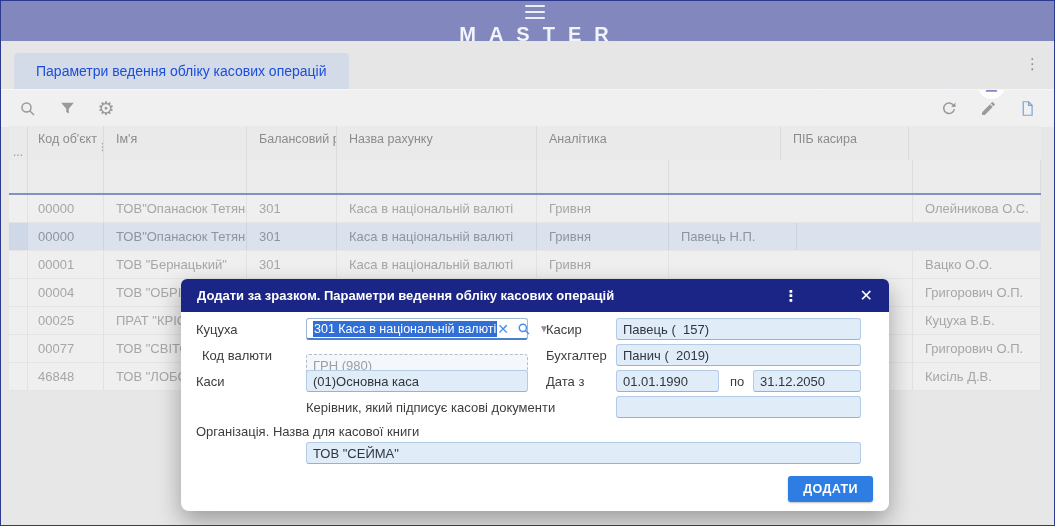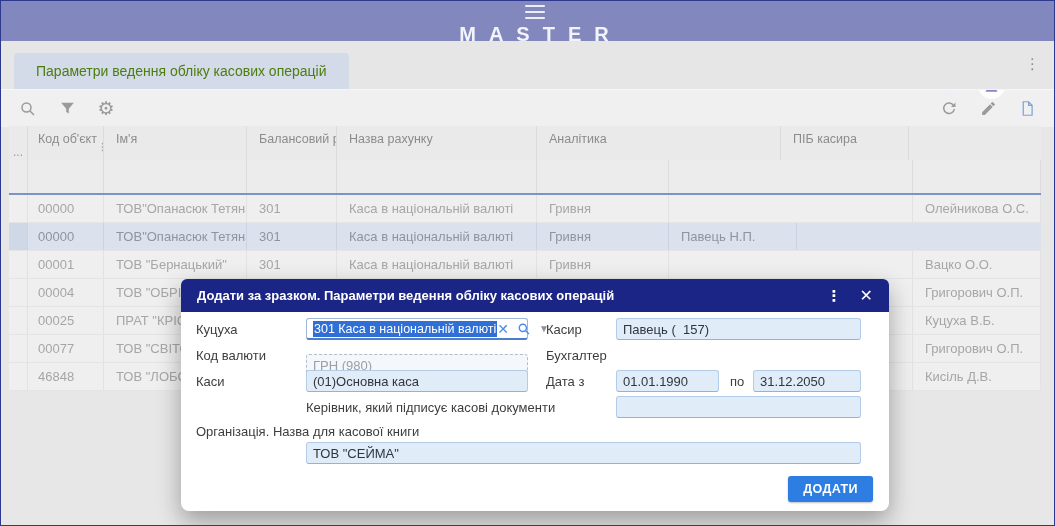--- a/index.html
+++ b/index.html
@@ -13,21 +13,21 @@
   .brand-chev{font-size:22px;font-weight:bold;color:#f2f3fb;margin-left:2px;letter-spacing:2px;}
   .tb-right{margin-left:auto;display:flex;align-items:center;gap:21px;padding-right:14px;}
   .tb-ic{width:20px;height:20px;display:flex;align-items:center;justify-content:center;cursor:pointer;}
   .pause-group{display:flex;align-items:center;gap:5px;cursor:pointer;}
   .pbar{display:inline-block;width:3px;height:13px;background:#eceef8;border-radius:1px;margin:0 1px;}
   .caret{font-size:10px;color:#eceef8;}
   .avatar{width:27px;height:27px;border-radius:50%;background:#fdfdfd;display:flex;align-items:center;justify-content:center;cursor:pointer;}
   .close-x{font-size:17px;color:#f2f3fb;cursor:pointer;line-height:1;}
   
   .tabstrip{height:48px;background:#e6e6e6;border-bottom:1px solid #f6f6f6;position:relative;display:flex;align-items:flex-end;}
-  .tab{margin-left:13px;height:36px;line-height:36px;padding:0 22px;background:#d3dae8;color:#4d7c0f;
+  .tab{margin-left:13px;height:36px;line-height:36px;padding:0 22px;background:#d3dae8;color:#1d4ed8;
        font-size:14px;border-radius:4px 4px 0 0;white-space:nowrap;cursor:pointer;}
   .tab-kebab{position:absolute;right:14px;top:14px;color:#8f8f8f;font-size:15px;letter-spacing:0;cursor:pointer;}
   
   .toolbar{height:37px;background:#f0f0f0;display:flex;align-items:center;padding:0 16px;box-sizing:border-box;}
   .tool-ic{width:22px;height:22px;margin-right:17px;display:flex;align-items:center;justify-content:center;cursor:pointer;}
   .tool-right{margin-left:auto;display:flex;align-items:center;}
   .tool-right .tool-ic{margin-right:0;margin-left:17px;}
   .gear{font-size:19px;color:#9a9a9a;line-height:1;}
   
   .grid{position:absolute;left:8px;top:125px;width:1032px;background:#efefef;font-size:13px;color:#a6a6a6;}
@@ -52,21 +52,21 @@
   .gdata{border-bottom:1px solid #e4e4e4;}
   .gdata .cell{height:27px;line-height:27px;border-right-color:#e2e2e2;}
   .gdata.sel{background:#dbe2ee;color:#8f959f;}
   .gdata.sel .cell{border-right-color:#ccd4e2;}
   .gdata.sel .c0{background:#cfd8e6;}
   .selcell{box-shadow:inset 0 -2px 0 #7d98cc;}
   
   .modal{position:absolute;left:180px;top:278px;width:708px;height:232px;background:#fff;z-index:10;
          border-radius:6px 6px 8px 8px;box-shadow:0 10px 24px rgba(0,0,0,.33);}
   .mhead{height:33px;background:#1b2585;border-radius:6px 6px 0 0;display:flex;align-items:center;
-         padding:0 16px;color:#fff;font-size:13px;font-weight:bold;}
+         padding:0 16px;color:#fff;font-size:13px;font-weight:bold;gap:43px;}
   .mh-kebab{margin-left:auto;color:#fff;font-size:15px;cursor:pointer;padding:0 18px;}
   .mh-close{color:#fff;font-size:16px;cursor:pointer;line-height:1;}
   .mbody{position:relative;height:199px;font-size:13px;color:#3d3d3d;}
   .mlabel{position:absolute;white-space:nowrap;}
   .fld{position:absolute;box-sizing:border-box;height:22px;display:flex;align-items:center;
        background:#e1ecf9;border:1px solid #b4cbe7;border-bottom-color:#93b2d9;border-radius:3px;
        padding:0 6px;color:#30363e;}
   .fval{white-space:pre;}
   .fld-account{background:#fff;border:1px solid #9fb6d6;border-bottom:2px solid #4d7ec9;padding-right:4px;}
   .sel-text{background:#2f6fd6;color:#fff;padding:1px 1px;white-space:nowrap;font-size:12.5px;}
@@ -290,25 +290,28 @@
               <line x1="14.8" y1="14.8" x2="20.5" y2="20.5" stroke="#4b8bea" stroke-width="2.4"></line>
             </svg>
           <span class="dd-caret">▼</span>
         </span>
       </div>
       <span class="mlabel" style="left:365px;top:10px;">Касир</span>
       <div class="fld" style="left:435px;top:6px;width:245px;">
         <span class="fval">Павець (  157)</span>
       </div>
 
-      <span class="mlabel" style="left:15px;top:36px;">Код валюти</span>
+      <span class="mlabel" style="left:21px;top:36px;">Код валюти</span>
       <div class="fld fld-disabled" style="left:125px;top:26px;width:222px;margin-top:16px;">
         <span class="fval">ГРН (980)</span>
       </div>
       <span class="mlabel" style="left:365px;top:36px;">Бухгалтер</span>
+      <div class="fld" style="left:435px;top:32px;width:245px;">
+        <span class="fval">Панич (  2019)</span>
+      </div>
 
       <span class="mlabel" style="left:15px;top:62px;">Каси</span>
       <div class="fld" style="left:125px;top:58px;width:222px;">
         <span class="fval">(01)Основна каса</span>
       </div>
       <span class="mlabel" style="left:365px;top:62px;">Дата з</span>
       <div class="fld" style="left:435px;top:58px;width:103px;">
         <span class="fval">01.01.1990</span>
       </div>
       <span class="mlabel" style="left:549px;top:62px;">по</span>

